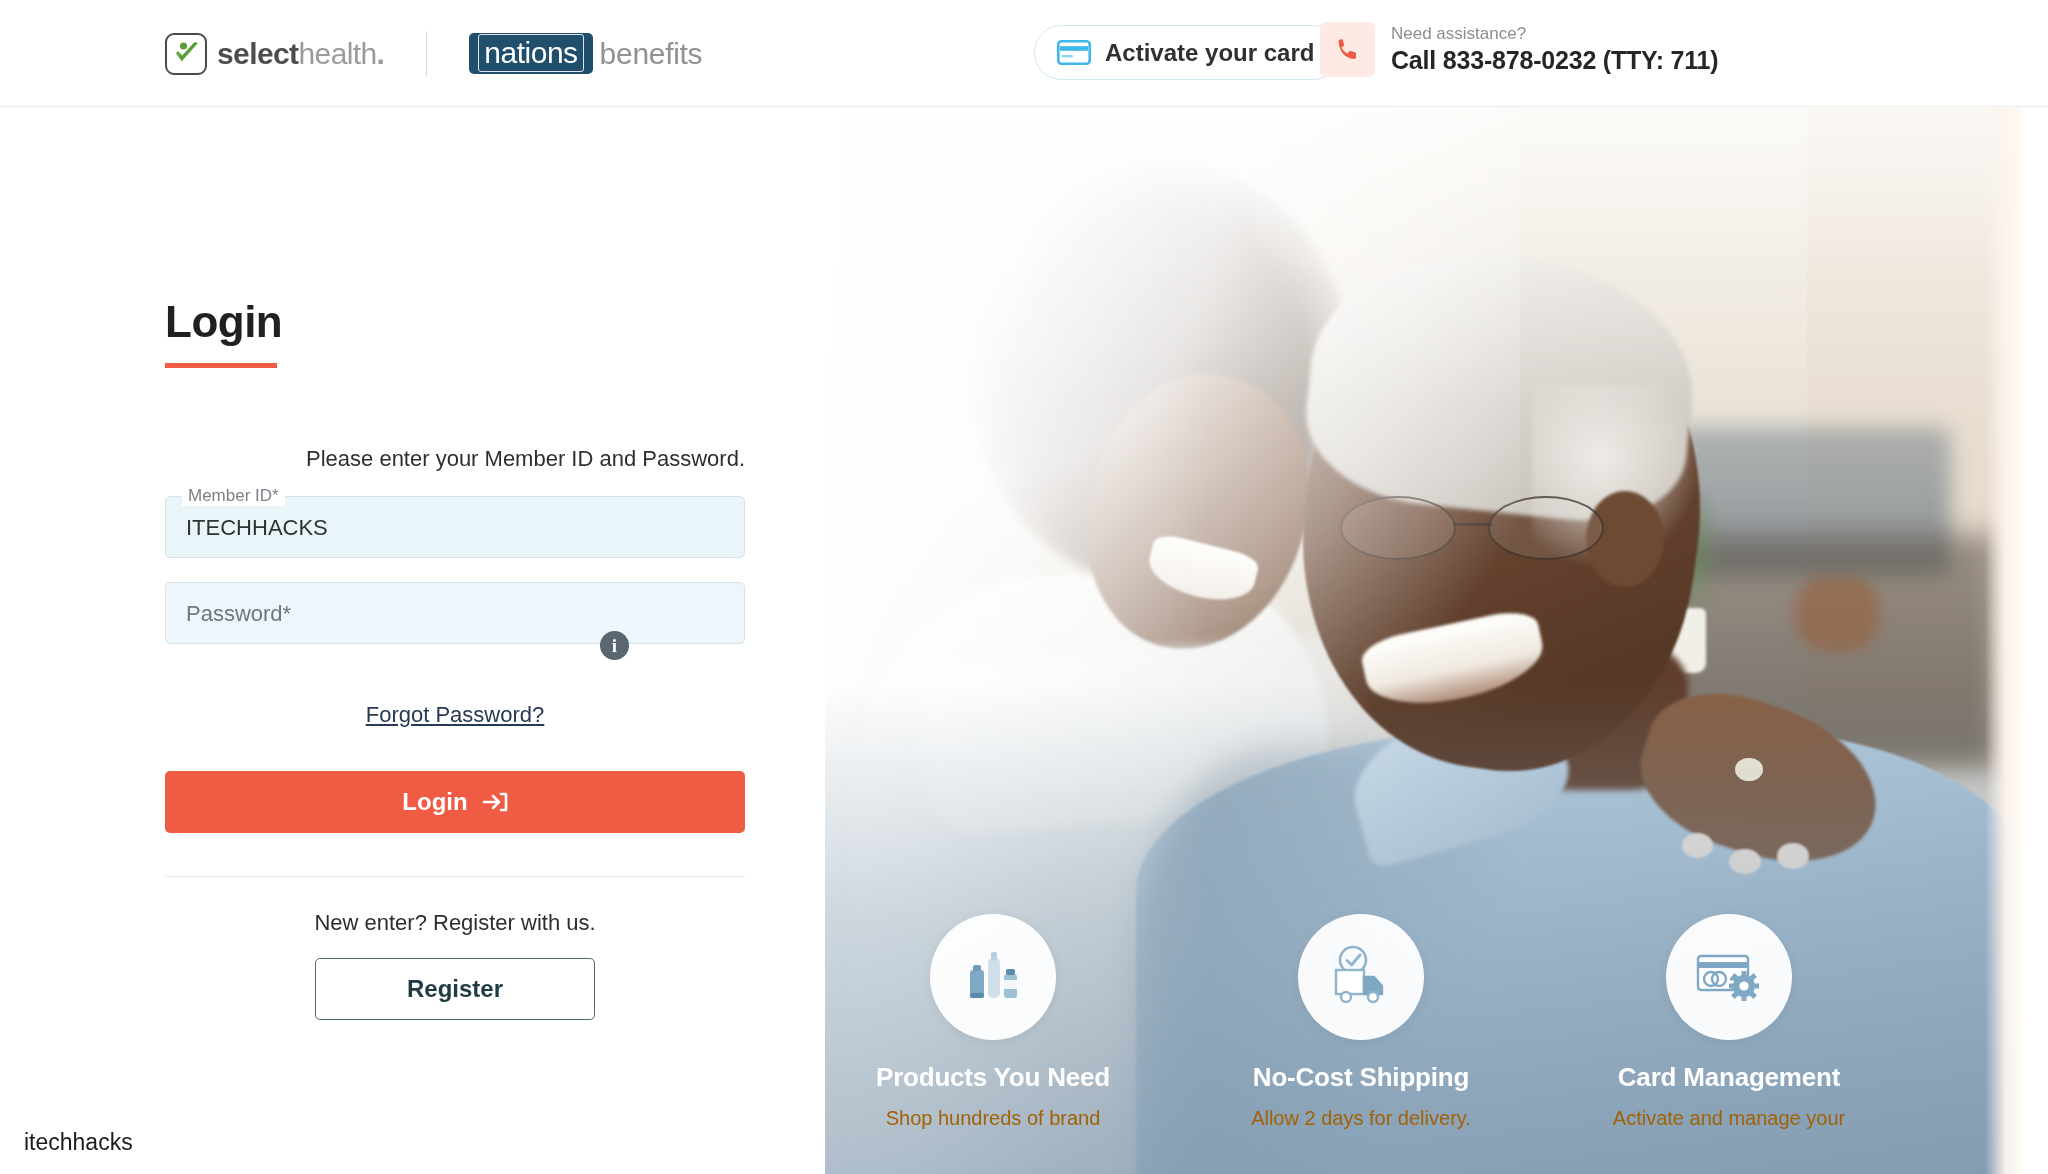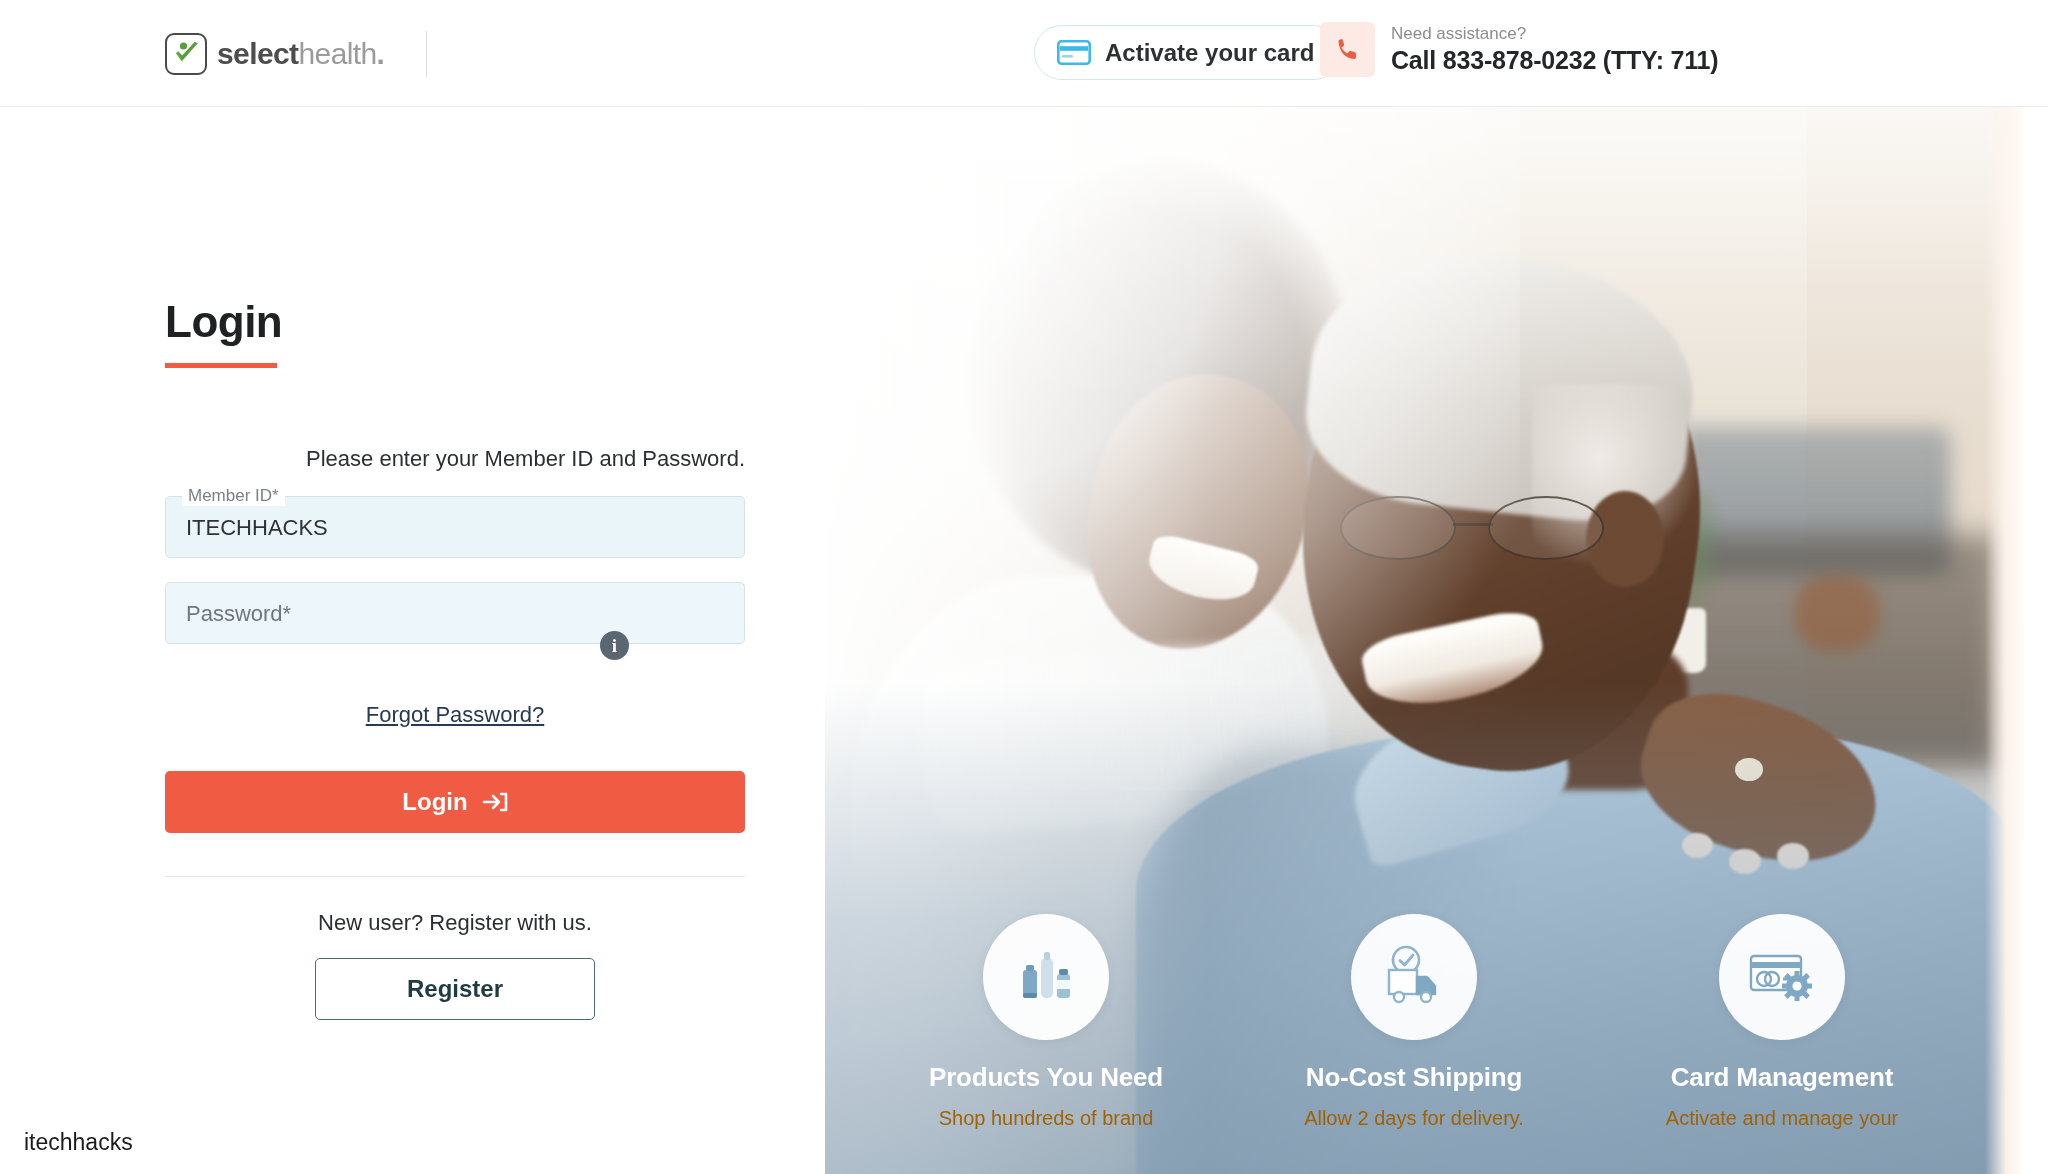--- a/index.html
+++ b/index.html
@@ -325,21 +325,21 @@
     position: absolute; left: 0; bottom: 0; width: 100%; height: 46%;
     background: linear-gradient(180deg, rgba(150,170,186,0) 0%, rgba(141,163,181,.42) 48%, rgba(128,152,172,.62) 100%);
   }
   .hero-right-strip {
     position: absolute; right: 0; top: 0; width: 3.2%; height: 100%;
     background: linear-gradient(90deg, rgba(255,248,242,0), rgba(253,244,238,.96) 55%, rgba(255,251,247,1));
   }
 
   .features {
     position: absolute; left: 0; bottom: 0; width: 1198px; height: 260px;
-    display: flex; justify-content: flex-start; padding-left: 96px; gap: 118px;
+    display: flex; justify-content: flex-start; padding-left: 43px; gap: 118px;
   }
   .feature { width: 250px; text-align: center; }
   .feature-circle {
     width: 126px; height: 126px; border-radius: 50%;
     background: rgba(255,255,255,.94);
     margin: 0 auto;
     display: flex; align-items: center; justify-content: center;
     box-shadow: 0 2px 10px rgba(60,80,100,.10);
   }
   .feature-title {
@@ -367,20 +367,26 @@
             <path d="M5.5 13 C8 19 10 21.5 12 23 C10 20 8 15.5 7.5 12.5 Z" fill="#6cab48"></path>
           </svg>
         </span>
         <span class="sh-word">
           <span class="b">select</span><span class="l">health</span><span class="dot">.</span>
         </span>
       </div>
 
       <div class="brand-divider"></div>
 
+      <div class="nb-logo">
+        <span class="nb-box">
+          <span class="nb-box-inner">nations</span>
+        </span>
+        <span class="nb-word">benefits</span>
+      </div>
     </div>
 
     <div class="activate-btn">
       <span class="card-icon">
         <svg width="34" height="25" viewBox="0 0 34 25">
           <rect x="1.3" y="1.3" width="31.4" height="22.4" rx="3.2" fill="#ffffff" stroke="#3cb9e8" stroke-width="2.6"></rect>
           <rect x="3" y="6.2" width="28" height="4.6" fill="#3cb9e8"></rect>
           <rect x="5" y="15" width="11" height="2.6" rx="1.3" fill="#8ed6f0"></rect>
         </svg>
       </span>
@@ -426,21 +432,21 @@
         <span class="login-arrow">
           <svg width="26" height="24" viewBox="0 0 26 24">
             <path d="M2 12h14M11 6l6 6-6 6" fill="none" stroke="#ffffff" stroke-width="2.6" stroke-linecap="round" stroke-linejoin="round"></path>
             <path d="M19 4h5v16h-5" fill="none" stroke="#ffffff" stroke-width="2.6" stroke-linecap="round" stroke-linejoin="round"></path>
           </svg>
         </span>
       </button>
 
       <div class="divider-line"></div>
 
-      <div class="newuser">New user? Register with us.</div>
+      <div class="newuser">New enter? Register with us.</div>
 
       <button class="register-btn">Register</button>
     </div>
 
     <div class="info-dot">i</div>
   </div>
 
   <div class="hero">
     <div class="hero-photo">
       <div class="room"></div>

